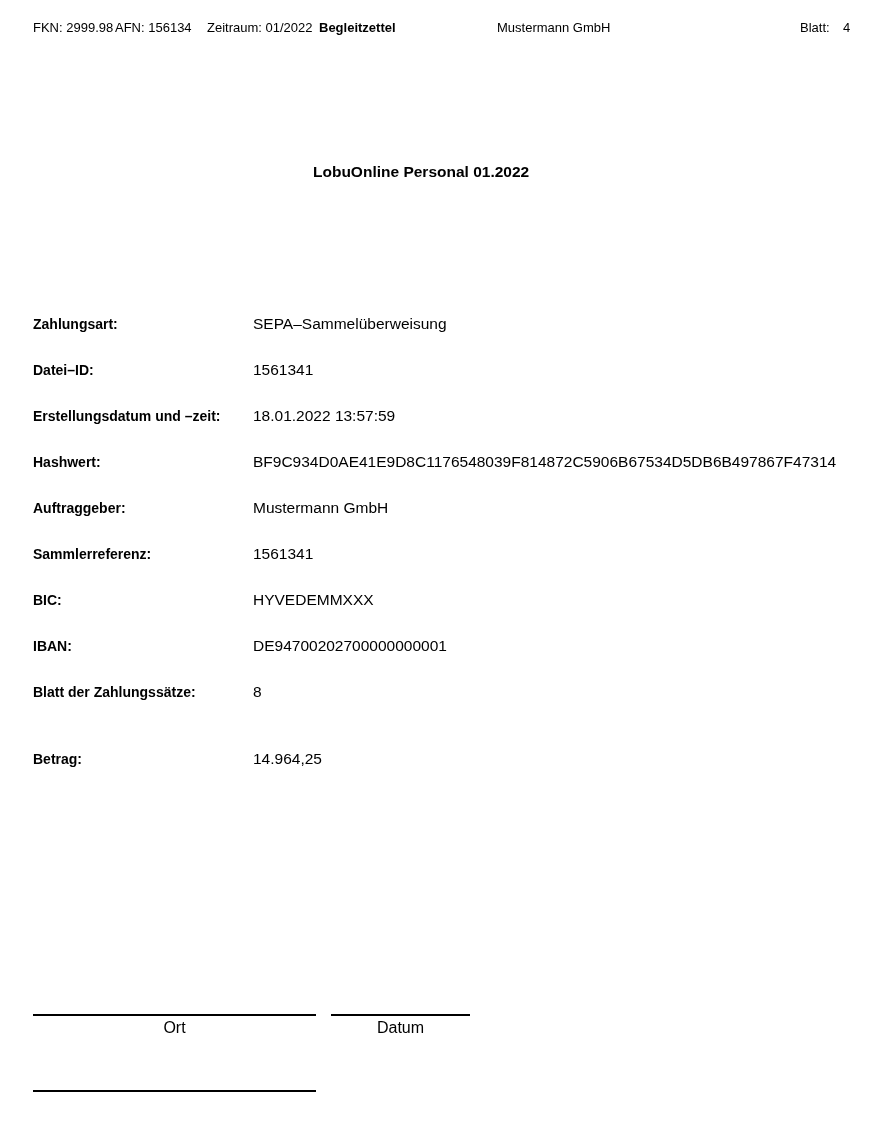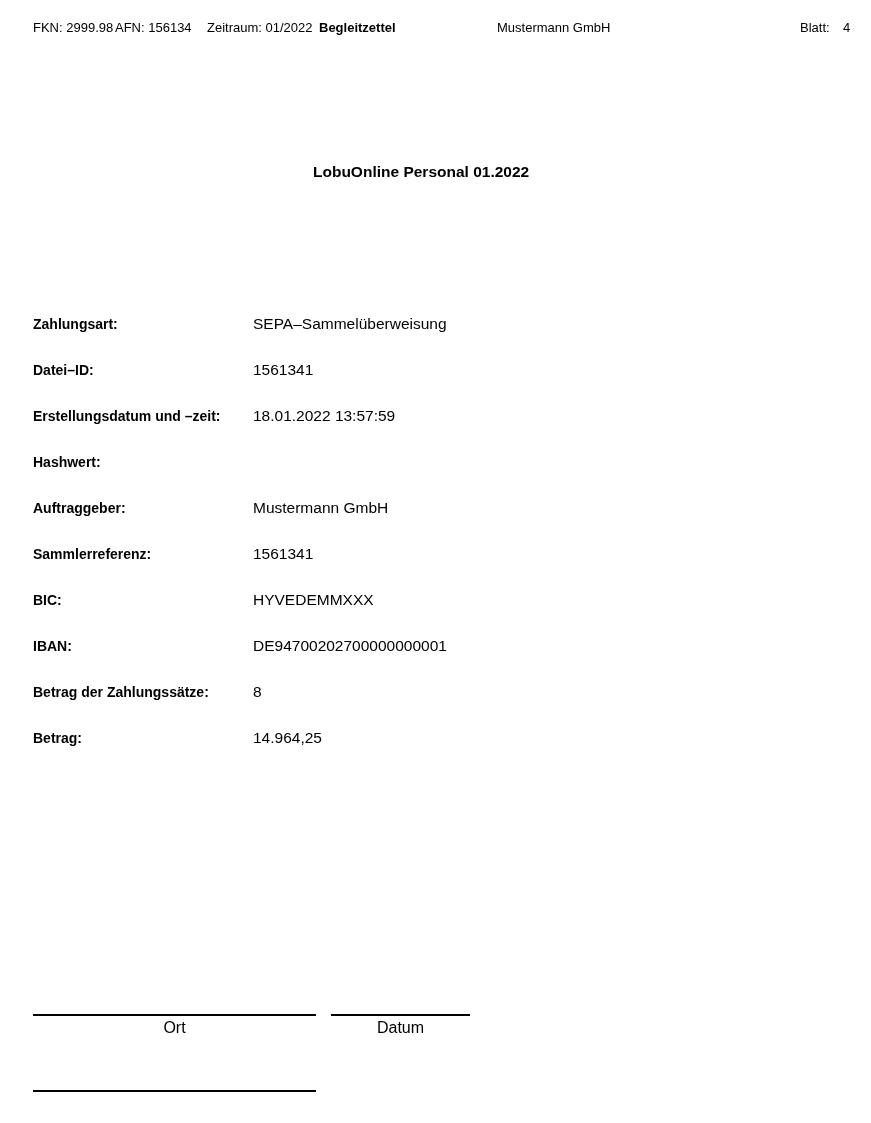--- a/index.html
+++ b/index.html
@@ -90,42 +90,43 @@
     <div class="field-row" style="top:361px;">
       <span class="field-label">Datei–ID:</span>
       <span class="field-value">1561341</span>
     </div>
     <div class="field-row" style="top:407px;">
       <span class="field-label">Erstellungsdatum und –zeit:</span>
       <span class="field-value">18.01.2022 13:57:59</span>
     </div>
     <div class="field-row" style="top:453px;">
       <span class="field-label">Hashwert:</span>
+      <span class="field-value">BF9C934D0AE41E9D8C1176548039F814872C5906B67534D5DB6B497867F47314</span>
     </div>
     <div class="field-row" style="top:499px;">
       <span class="field-label">Auftraggeber:</span>
       <span class="field-value">Mustermann GmbH</span>
     </div>
     <div class="field-row" style="top:545px;">
       <span class="field-label">Sammlerreferenz:</span>
       <span class="field-value">1561341</span>
     </div>
     <div class="field-row" style="top:591px;">
       <span class="field-label">BIC:</span>
       <span class="field-value">HYVEDEMMXXX</span>
     </div>
     <div class="field-row" style="top:637px;">
       <span class="field-label">IBAN:</span>
       <span class="field-value">DE94700202700000000001</span>
     </div>
     <div class="field-row" style="top:683px;">
-      <span class="field-label">Betrag der Zahlungssätze:</span>
+      <span class="field-label">Blatt der Zahlungssätze:</span>
       <span class="field-value">8</span>
     </div>
-    <div class="field-row" style="top:729px;">
+    <div class="field-row" style="top:750px;">
       <span class="field-label">Betrag:</span>
       <span class="field-value">14.964,25</span>
     </div>
   </div>
 
   <div>
     <div class="sig-line" style="left:33px;  top:1014px; width:283px;"></div>
     <div class="sig-line" style="left:331px; top:1014px; width:139px;"></div>
     <div class="sig-label" style="left:33px;  top:1019px; width:283px;">Ort</div>
     <div class="sig-label" style="left:331px; top:1019px; width:139px;">Datum</div>

